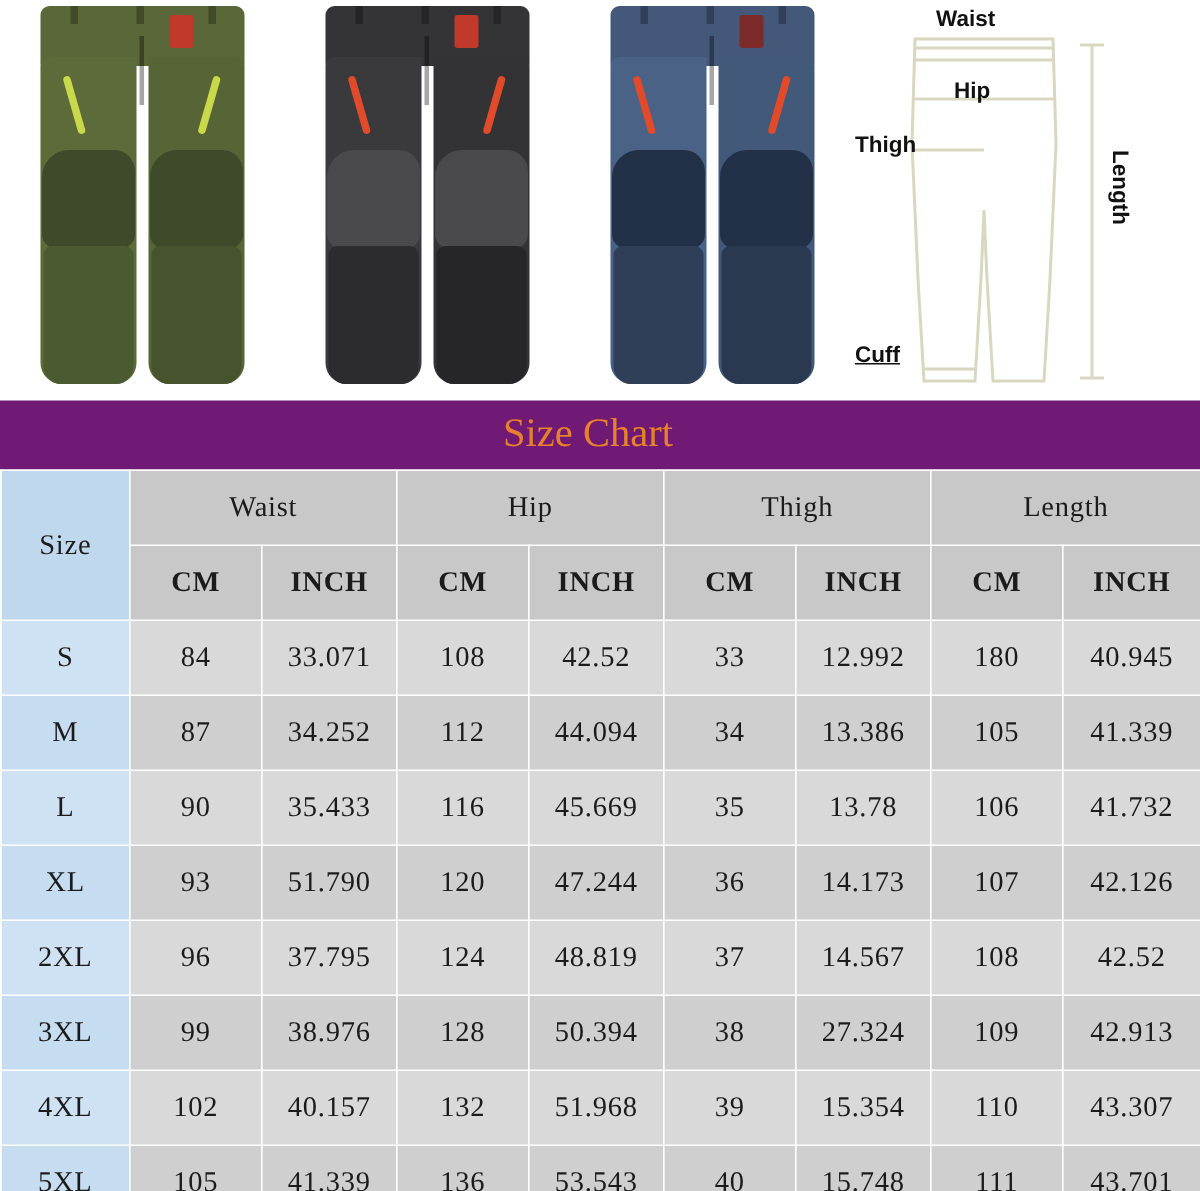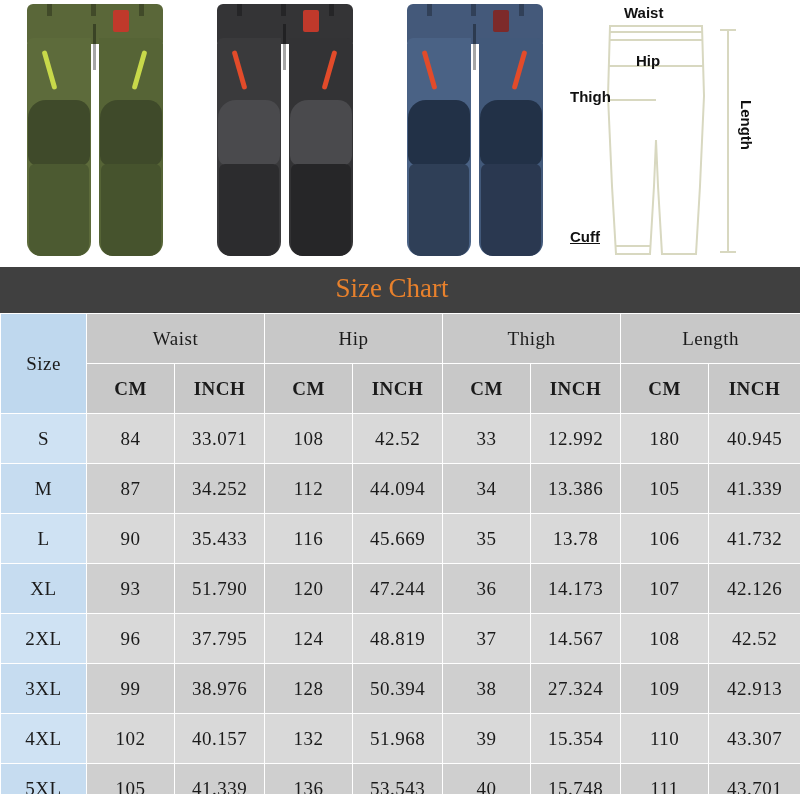--- a/index.html
+++ b/index.html
@@ -135,21 +135,21 @@
     writing-mode: vertical-rl;
     text-orientation: mixed;
   }
 
   
   .chart-wrap {
     width: 800px;
     box-sizing: border-box;
   }
   .chart-title {
-    background: #404040;
+    background: #701a75;
     color: #e8812c;
     text-align: center;
     font-size: 27px;
     font-family: "Liberation Serif", serif;
     padding: 6px 16px 9px 0;
     border-top: 1px solid #ffffff;
   }
   table.size-chart {
     width: 800px;
     border-collapse: collapse;

